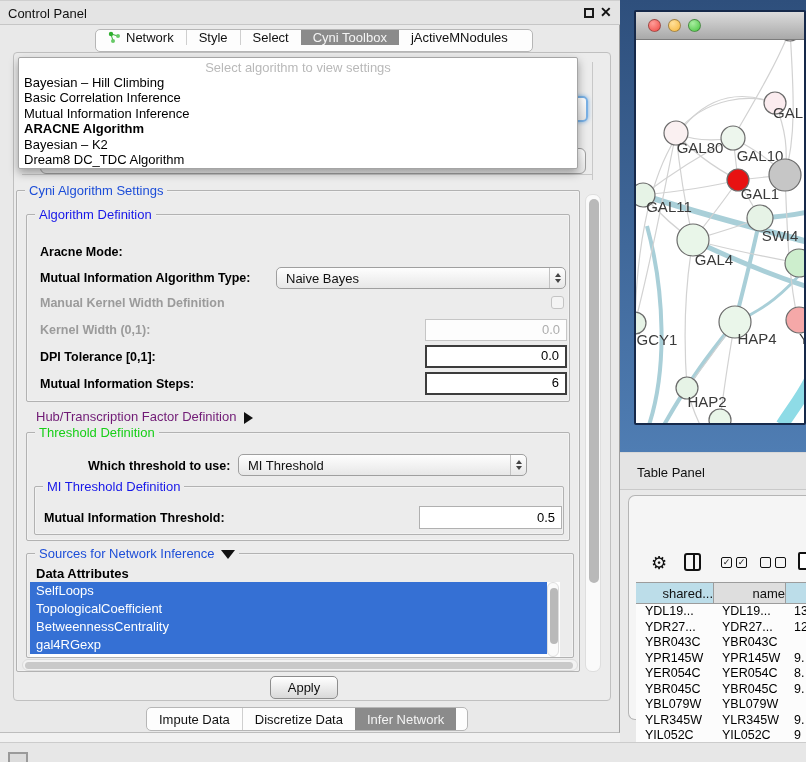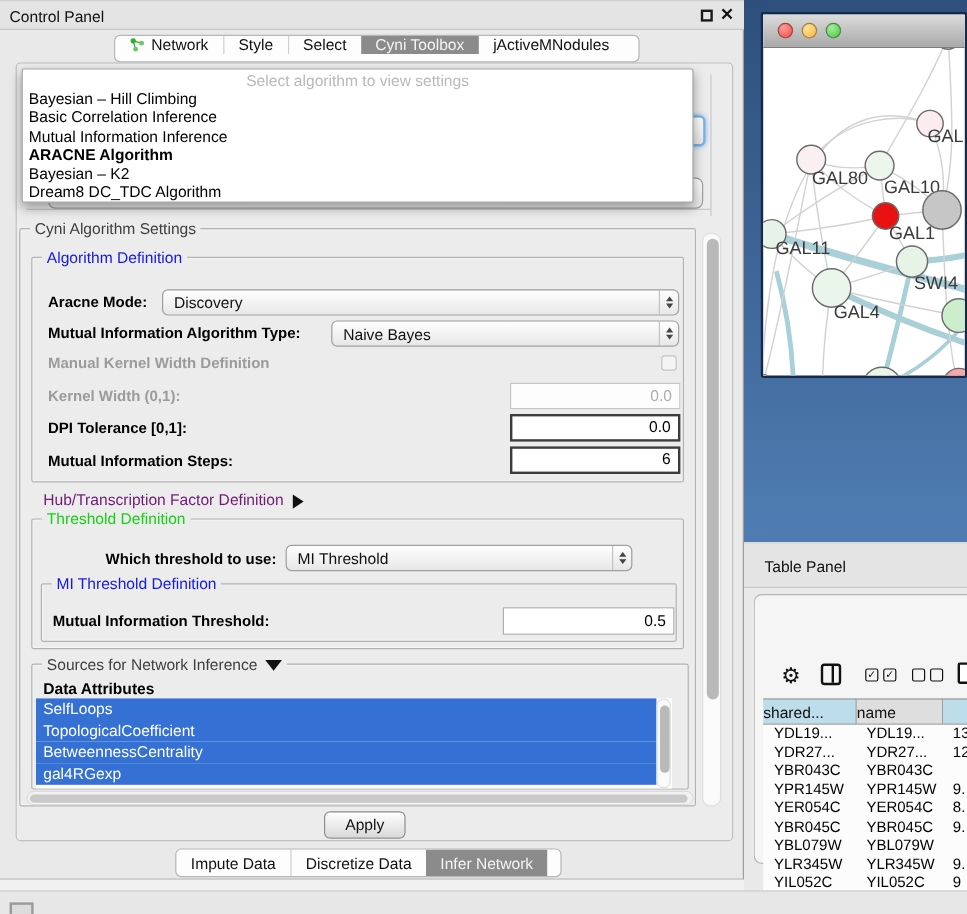--- a/index.html
+++ b/index.html
@@ -38,21 +38,21 @@
 
   
   #popup { left:18px; top:57px; width:560px; height:112px; background:#fff; border:1px solid #a5a5a5; border-radius:2px; box-shadow:0 4px 10px rgba(0,0,0,.35); z-index:20; }
   #popup-prompt { text-align:center; color:#b9b9b9; font-size:13px; padding-top:2px; height:17px; }
   .popup-item { font-size:13px; color:#000; line-height:15.4px; padding-left:5px; white-space:nowrap; }
   .popup-item.sel { font-weight:bold; }
 
   
   .group { border:1px solid #b2b2b2; border-radius:2px; box-shadow:inset 0 0 0 1px #f2f2f2; }
   .gtitle { position:absolute; top:-8px; left:8px; background:#ececec; padding:0 4px; font-size:13px; white-space:nowrap; }
-  .t-black { color:#404040; }
+  .t-black { color:#1d4ed8; }
   .t-blue  { color:#1717e8; }
   .t-green { color:#17cf17; }
 
   .lbl  { position:absolute; font-size:12.5px; font-weight:bold; color:#000; white-space:nowrap; }
   .lbl.dis { color:#9b9b9b; }
   .field { position:absolute; background:#fff; border:1px solid #b0b0b0; font-size:13px; color:#000; text-align:right; padding-right:6px; line-height:20px; }
   .field.strong { border:2px solid #3c3c3c; line-height:18px; }
   .field.dis { color:#adadad; border:1px solid #c6c6c6; background:#fdfdfd; }
   .chk-dis { position:absolute; width:13px; height:13px; border:1px solid #c4c4c4; border-radius:3px; background:#f4f4f4; }
 
@@ -66,36 +66,36 @@
   .sb-track-v { position:absolute; background:#fafafa; border:1px solid #dedede; border-radius:7px; }
   .sb-thumb { position:absolute; background:#b9b9b9; border-radius:6px; }
   .sb-track-h { position:absolute; background:#f2f2f2; border:1px solid #dcdcdc; border-radius:7px; }
 
   
   #apply-btn { left:270px; top:676px; width:68px; height:23px; background:linear-gradient(#ffffff,#d9d9d9); border:1px solid #8d8d8d; border-radius:5px; font-size:13px; color:#111; text-align:center; line-height:21px; }
   #bottom-tabbar { left:146px; top:707px; width:322px; height:24px; background:#fdfdfd; border:1px solid #b6b6b6; border-radius:5px; display:flex; overflow:hidden;text-align:center; }
 
   
   #desktop { left:620px; top:0; width:186px; height:452px; background:linear-gradient(#2e4f7c,#4f7db3); }
-  #net-window { left:634px; top:10px; width:172px; height:305px; border:2px solid #16294a; border-radius:2px; background:#fff; overflow:hidden; }
+  #net-window { left:634px; top:10px; width:172px; height:415px; border:2px solid #16294a; border-radius:2px; background:#fff; overflow:hidden; }
   #net-titlebar { left:0; top:0; width:100%; height:28px; background:linear-gradient(#dcdcdc,#a9a9a9); border-bottom:1px solid #7c7c7c; }
   .tl { position:absolute; top:7px; width:13px; height:13px; border-radius:50%; border:1px solid rgba(0,0,0,.35); }
   #net-canvas { left:0; top:28px; width:170px; height:383px; }
 
   
   #tp { left:620px; top:452px; width:186px; height:290px; background:#e9e9e9; }
   #tp-titlebar { left:0; top:0; width:100%; height:38px; background:#e4e4e4; border-bottom:1px solid #c9c9c9; border-top:1px solid #d8d8d8; }
   #tp-title { left:17px; top:12px; font-size:13px; color:#111; }
   #tp-box { left:8px; top:43px; width:182px; height:225px; background:#f5f5f5; border:1px solid #b5b5b5; border-radius:7px 0 0 7px; border-right:none; }
   .gear-ic { font-size:18px; color:#111; }
   .split-ic { width:17px; height:18px; border:2px solid #111; border-radius:3px; position:relative; }
   .split-ic::after { content:""; position:absolute; left:50%; top:0; width:2px; height:100%; background:#111; }
   .cb { width:11px; height:11px; border:1.5px solid #111; border-radius:2px; font-size:9px; line-height:9px; text-align:center; color:#111; }
   .doc-ic { width:14px; height:18px; border:2px solid #111; border-radius:2px; background:#fff; }
-  .th-cell { position:absolute; top:0; height:22px; border-right:1px solid #9c9c9c; border-top:1px solid #9c9c9c; border-bottom:1px solid #9c9c9c; font-size:13px; color:#111; text-align:left; line-height:21px; overflow:hidden; }
+  .th-cell { position:absolute; top:0; height:22px; border-right:1px solid #9c9c9c; border-top:1px solid #9c9c9c; border-bottom:1px solid #9c9c9c; font-size:13px; color:#111; text-align:right; line-height:21px; overflow:hidden; }
   #tbl-rows { position:absolute; left:7px; top:108px; width:179px; height:140px; overflow:hidden; background:#fcfcfc; }
   .trow { display:flex; height:15.5px; font-size:12.5px; color:#000; }
   .trow .c1 { width:78px; padding-left:9px; overflow:hidden; white-space:nowrap; }
   .trow .c2 { width:72px; padding-left:8px; overflow:hidden; white-space:nowrap; }
   .trow .c3 { padding-left:8px; white-space:nowrap; }
 
   
   #bottom-strip { left:0; top:742px; width:806px; height:20px; background:#e7e7e7; border-top:1px solid #cccccc; }
   #mini-icon { left:8px; top:752px; width:20px; height:14px; border:2px solid #9a9a9a; background:#dcdcdc; }
   #corner-tick { left:2px; top:0; width:2px; height:8px; background:#9a9a9a; }
@@ -160,27 +160,20 @@
     </div>
 
     <div class="abs group" style="left:16px; top:190px; width:564px; height:482px;">
       <span class="gtitle t-black">Cyni Algorithm Settings</span>
     </div>
 
     <div class="abs group" style="left:26px; top:214px; width:544px; height:188px;">
       <span class="gtitle t-blue" style="background:#ececec;">Algorithm Definition</span>
     </div>
     <span class="lbl" style="left:40px; top:245px;">Aracne Mode:</span>
-    <div class="abs combo" style="left:135px; top:241px; width:431px; height:22px;">
-      <span class="val">Discovery</span>
-      <span class="stepper">
-          <i class="tri-up"></i>
-          <i class="tri-dn"></i>
-        </span>
-    </div>
     <span class="lbl" style="left:40px; top:271px;">Mutual Information Algorithm Type:</span>
     <div class="abs combo" style="left:276px; top:267px; width:290px; height:22px;">
       <span class="val">Naive Bayes</span>
       <span class="stepper">
           <i class="tri-up"></i>
           <i class="tri-dn"></i>
         </span>
     </div>
     <span class="lbl dis" style="left:40px; top:296px;">Manual Kernel Width Definition</span>
     <span class="chk-dis" style="left:551px; top:296px;"></span>

